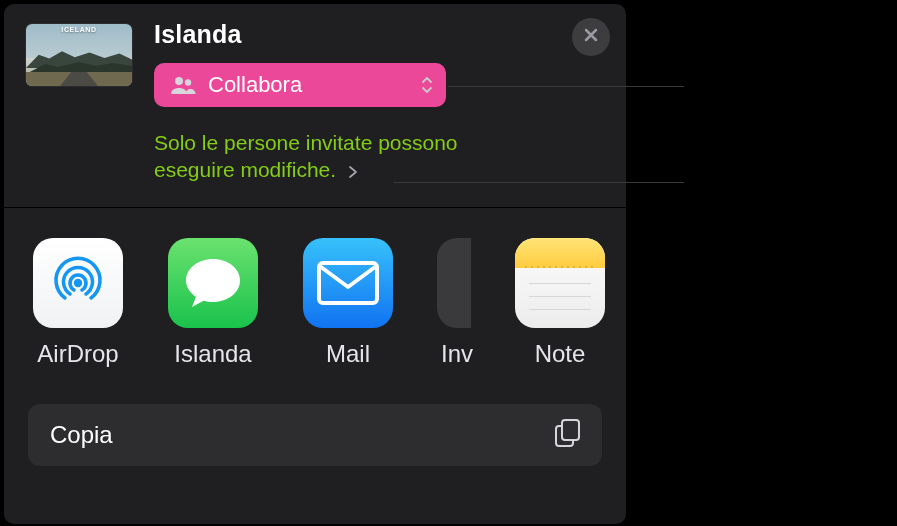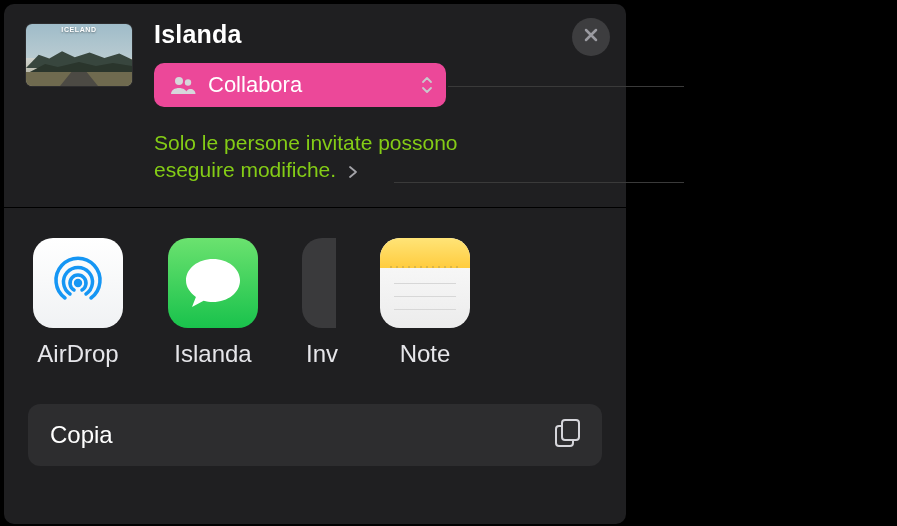--- a/index.html
+++ b/index.html
@@ -107,20 +107,29 @@
         <div class="app-label">AirDrop</div>
       </div>
       <div class="app">
         <div class="app-icon messages-bg">
           <svg width="66" height="60" viewBox="0 0 66 60">
             <path d="M33 6c15 0 27 9.5 27 21.5S48 49 33 49c-3.3 0-6.5-.4-9.4-1.3L12 54l3.9-10C10 39.7 6 34 6 27.5 6 15.5 18 6 33 6z" fill="#fff"></path>
           </svg>
         </div>
         <div class="app-label">Islanda</div>
       </div>
+      <div class="app">
+        <div class="app-icon mail-bg">
+          <svg width="62" height="44" viewBox="0 0 62 44">
+            <rect x="2" y="2" width="58" height="40" rx="4" fill="none" stroke="#fff" stroke-width="4"></rect>
+            <path d="M4 6 L31 26 L58 6" fill="none" stroke="#fff" stroke-width="4" stroke-linecap="round" stroke-linejoin="round"></path>
+          </svg>
+        </div>
+        <div class="app-label">Mail</div>
+      </div>
       <div class="app cut">
         <div class="app-icon extra-bg" style="width:34px;border-top-right-radius:0;border-bottom-right-radius:0;"></div>
         <div class="app-label" style="text-align:left;padding-left:4px;">Inv</div>
       </div>
       <div class="app">
         <div class="app-icon notes-bg">
           <div class="notes-top"></div>
           <div class="notes-line" style="top:45px;"></div>
           <div class="notes-line" style="top:58px;"></div>
           <div class="notes-line" style="top:71px;"></div>

